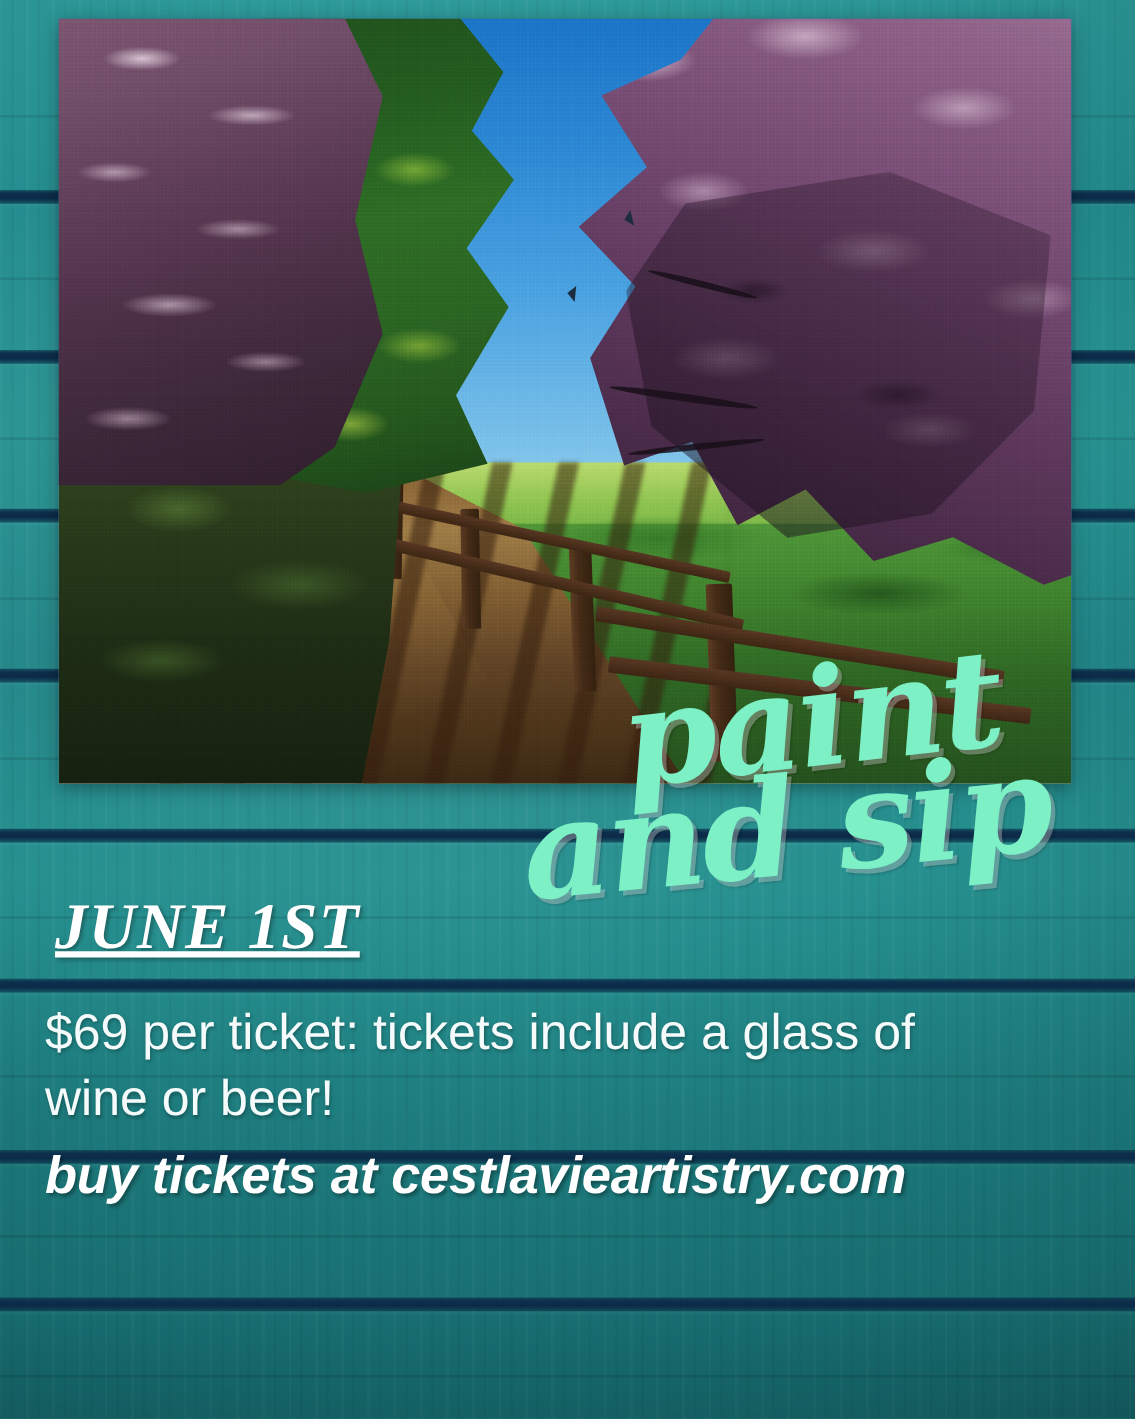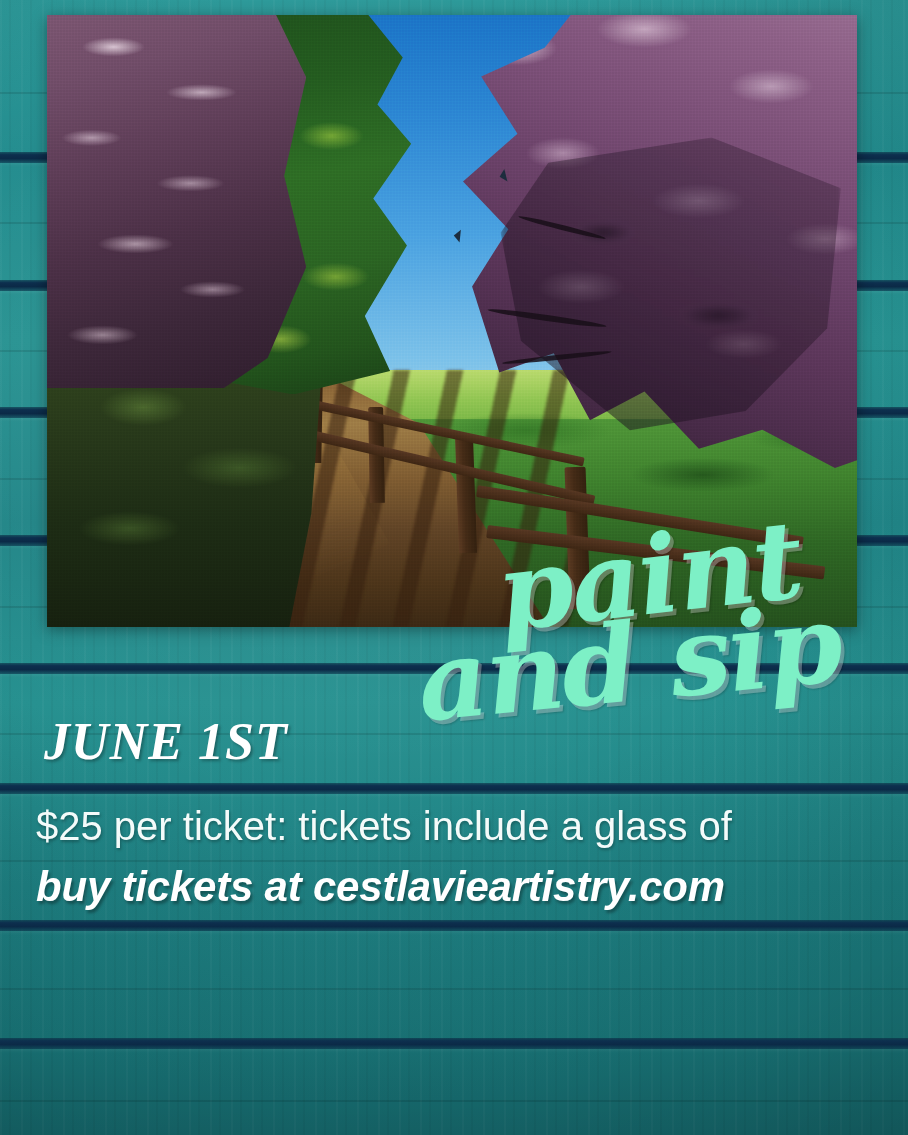--- a/index.html
+++ b/index.html
@@ -389,20 +389,21 @@
     left: 44px;
     top: 712px;
     font-family: "Liberation Serif", "DejaVu Serif", serif;
     font-weight: bold;
     font-style: italic;
     font-size: 52px;
     letter-spacing: 0.02em;
     color: #ffffff;
     text-shadow: 2px 2px 3px rgba(0,0,0,0.30);
     white-space: nowrap;
+    text-decoration: underline;
   }
 
   .body-block {
     position: absolute;
     left: 36px;
     top: 800px;
     width: 850px;
   }
   .body-line {
     font-family: "Liberation Sans", "DejaVu Sans", sans-serif;
@@ -497,17 +498,18 @@
   </div>
 
   <div class="script-wrap">
     <div class="script-line script-line-1">paint</div>
     <div class="script-line script-line-2">and sip</div>
   </div>
 
   <div class="date-line">JUNE 1ST</div>
 
   <div class="body-block">
-    <div class="body-line">$25 per ticket: tickets include a glass of</div>
+    <div class="body-line">$69 per ticket: tickets include a glass of</div>
+    <div class="body-line">wine or beer!</div>
     <div class="cta-line">buy tickets at cestlavieartistry.com</div>
   </div>
 
 </div>
 
 </body></html>

